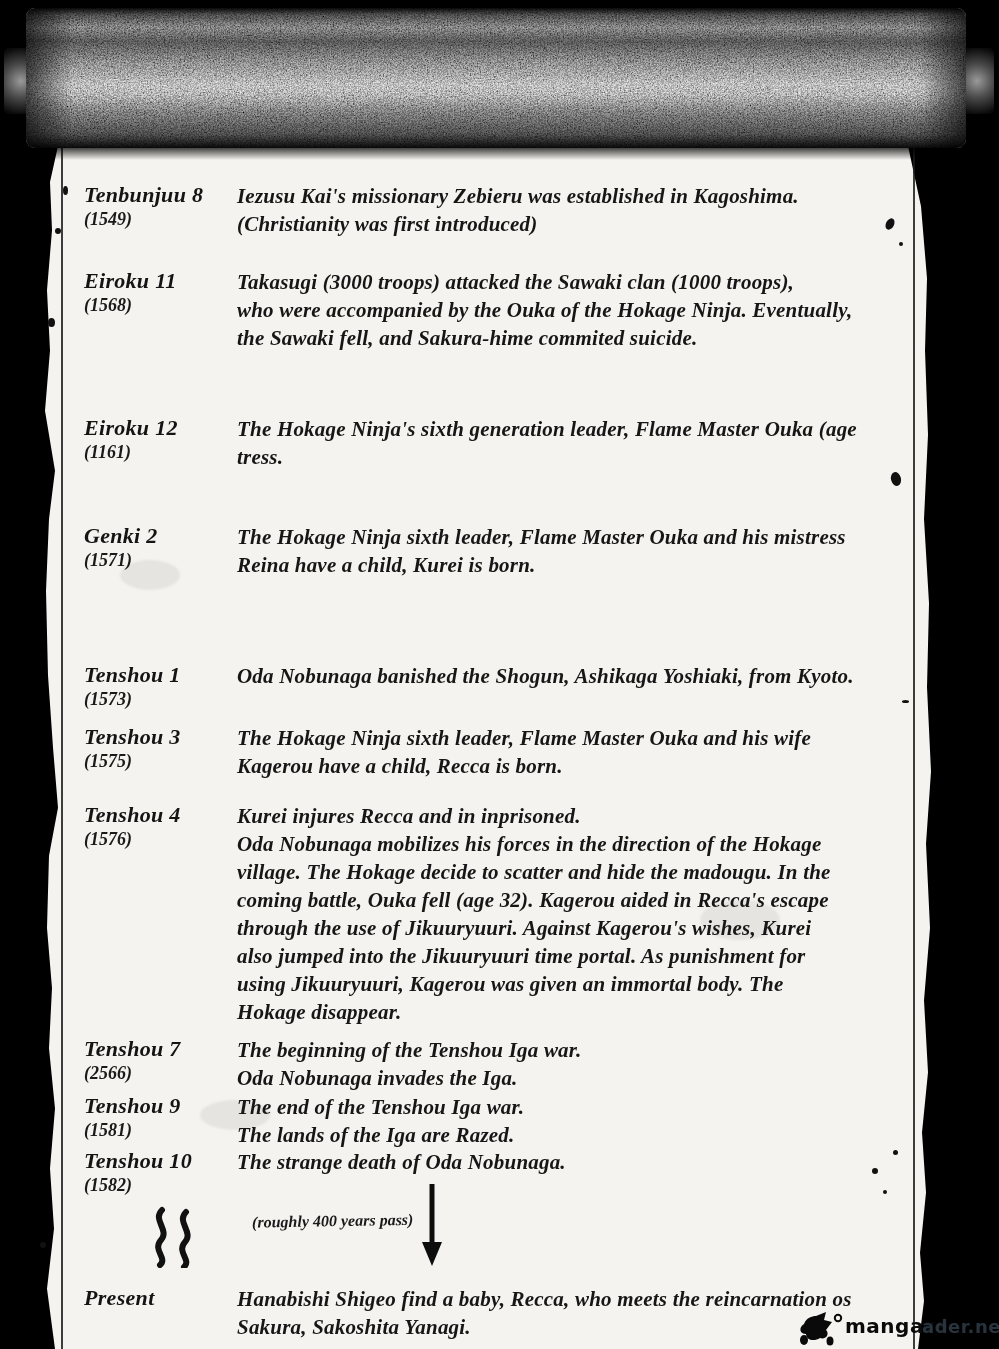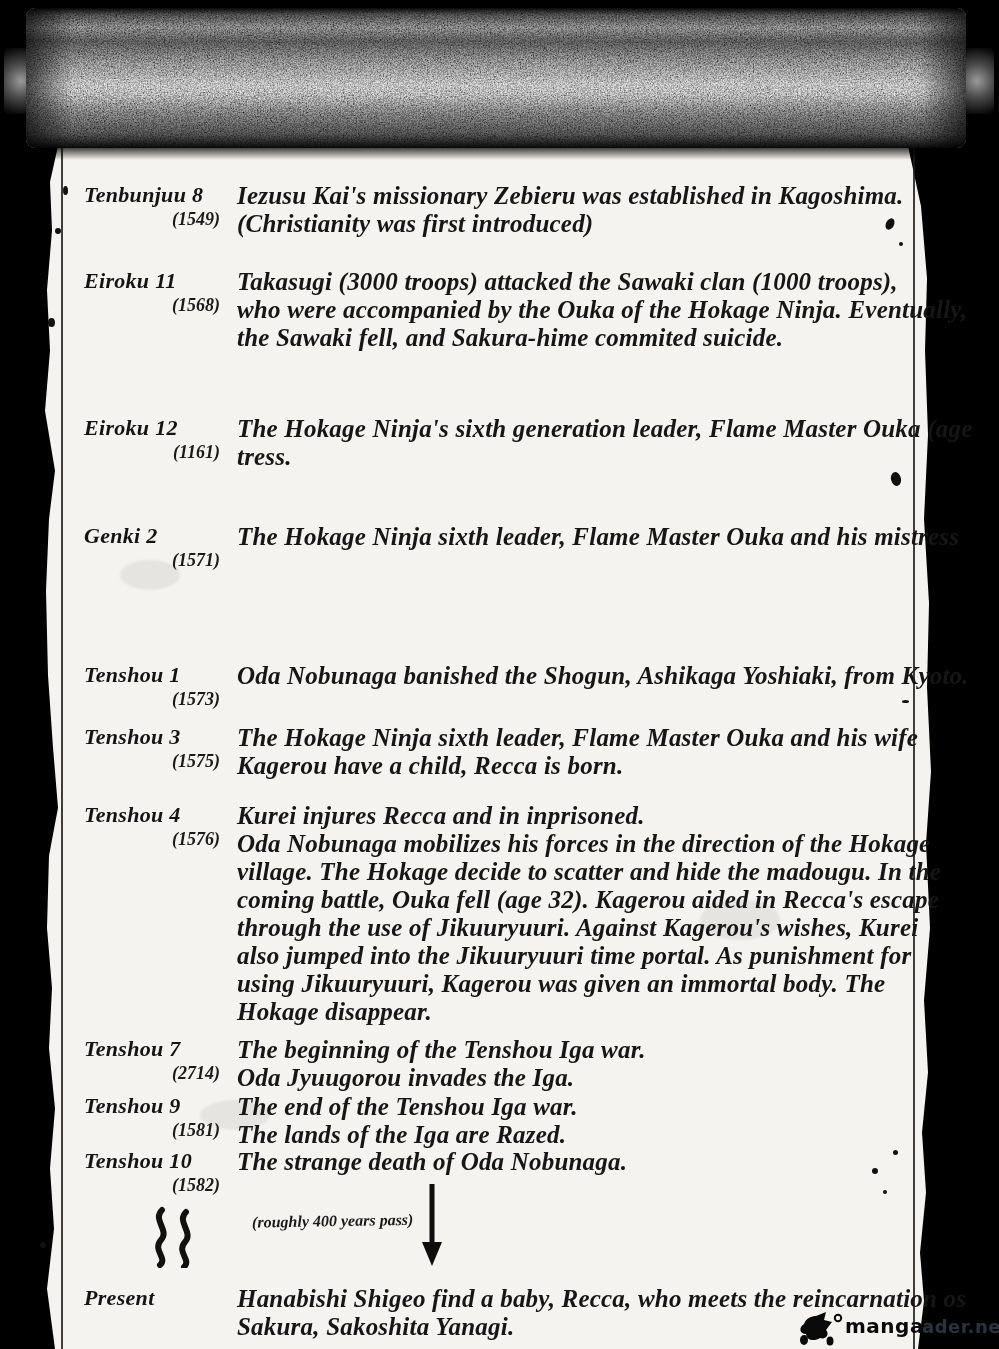--- a/index.html
+++ b/index.html
@@ -57,26 +57,26 @@
   .knob.right{left:958px;}
 
   
   .entry{position:absolute;left:0;width:999px;}
   .era{
     position:absolute;left:84px;width:136px;
     font-size:22px;font-weight:700;font-style:italic;color:#141414;
     white-space:nowrap;letter-spacing:.3px;
   }
   .year{
-    position:absolute;left:84px;top:27px;width:136px;text-align:right;
+    position:absolute;left:84px;top:27px;width:136px;text-align:left;
     font-size:18px;font-weight:700;font-style:italic;color:#1a1a1a;
   }
   .desc{position:absolute;left:237px;width:678px;}
   .desc .line{
-    font-size:25px;line-height:28px;font-weight:700;font-style:italic;
+    font-size:21px;line-height:28px;font-weight:700;font-style:italic;
     color:#161616;white-space:nowrap;letter-spacing:.2px;
   }
 
   
   .squiggle{position:absolute;left:148px;top:1206px;}
   .skip-note{
     position:absolute;left:252px;top:1212px;width:190px;
     font-size:16px;font-weight:700;font-style:italic;color:#1a1a1a;
     white-space:nowrap;transform:rotate(-1deg);
   }
@@ -156,20 +156,21 @@
         <div class="desc">
           <div class="line">The Hokage Ninja's sixth generation leader, Flame Master Ouka (age</div>
           <div class="line">tress.</div>
         </div>
       </div>
       <div class="entry" style="top: 523px;">
         <div class="era">Genki 2</div>
         <div class="year">(1571)</div>
         <div class="desc">
           <div class="line">The Hokage Ninja sixth leader, Flame Master Ouka and his mistress</div>
+          <div class="line">Reina have a child, Kurei is born.</div>
         </div>
       </div>
       <div class="entry" style="top: 662px;">
         <div class="era">Tenshou 1</div>
         <div class="year">(1573)</div>
         <div class="desc">
           <div class="line">Oda Nobunaga banished the Shogun, Ashikaga Yoshiaki, from Kyoto.</div>
         </div>
       </div>
       <div class="entry" style="top: 724px;">
@@ -189,24 +190,24 @@
           <div class="line">village. The Hokage decide to scatter and hide the madougu. In the</div>
           <div class="line">coming battle, Ouka fell (age 32). Kagerou aided in Recca's escape</div>
           <div class="line">through the use of Jikuuryuuri. Against Kagerou's wishes, Kurei</div>
           <div class="line">also jumped into the Jikuuryuuri time portal. As punishment for</div>
           <div class="line">using Jikuuryuuri, Kagerou was given an immortal body. The</div>
           <div class="line">Hokage disappear.</div>
         </div>
       </div>
       <div class="entry" style="top: 1036px;">
         <div class="era">Tenshou 7</div>
-        <div class="year">(2714)</div>
+        <div class="year">(2566)</div>
         <div class="desc">
           <div class="line">The beginning of the Tenshou Iga war.</div>
-          <div class="line">Oda Jyuugorou invades the Iga.</div>
+          <div class="line">Oda Nobunaga invades the Iga.</div>
         </div>
       </div>
       <div class="entry" style="top: 1093px;">
         <div class="era">Tenshou 9</div>
         <div class="year">(1581)</div>
         <div class="desc">
           <div class="line">The end of the Tenshou Iga war.</div>
           <div class="line">The lands of the Iga are Razed.</div>
         </div>
       </div>

